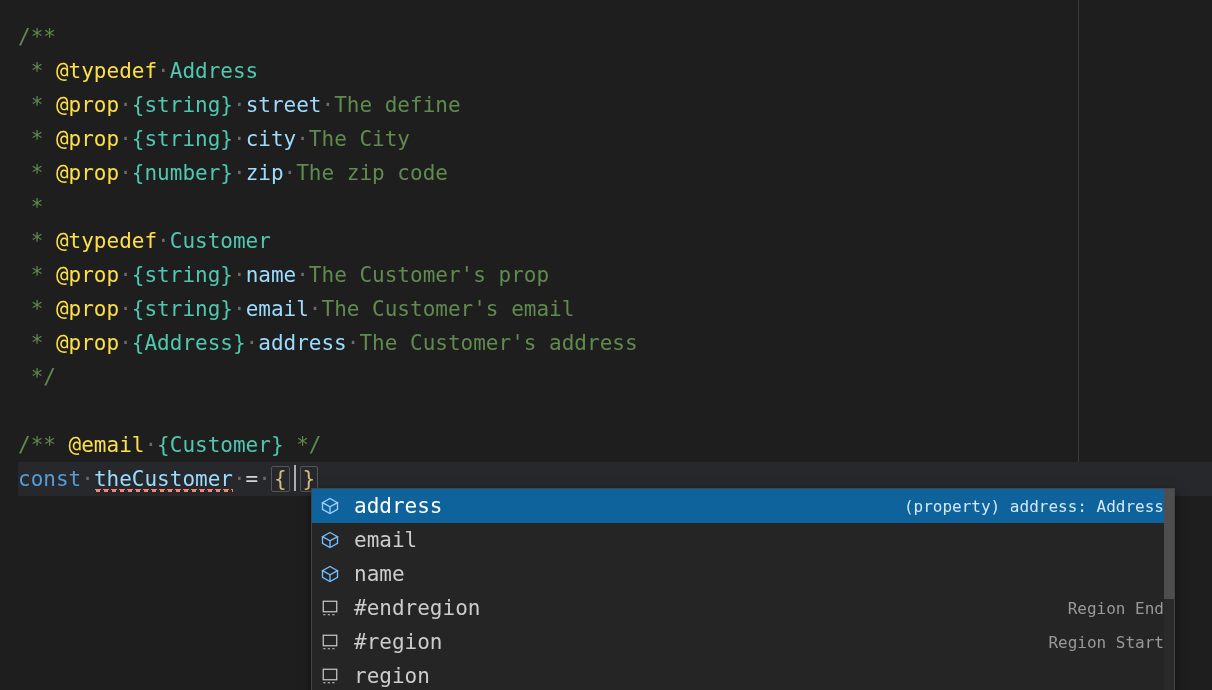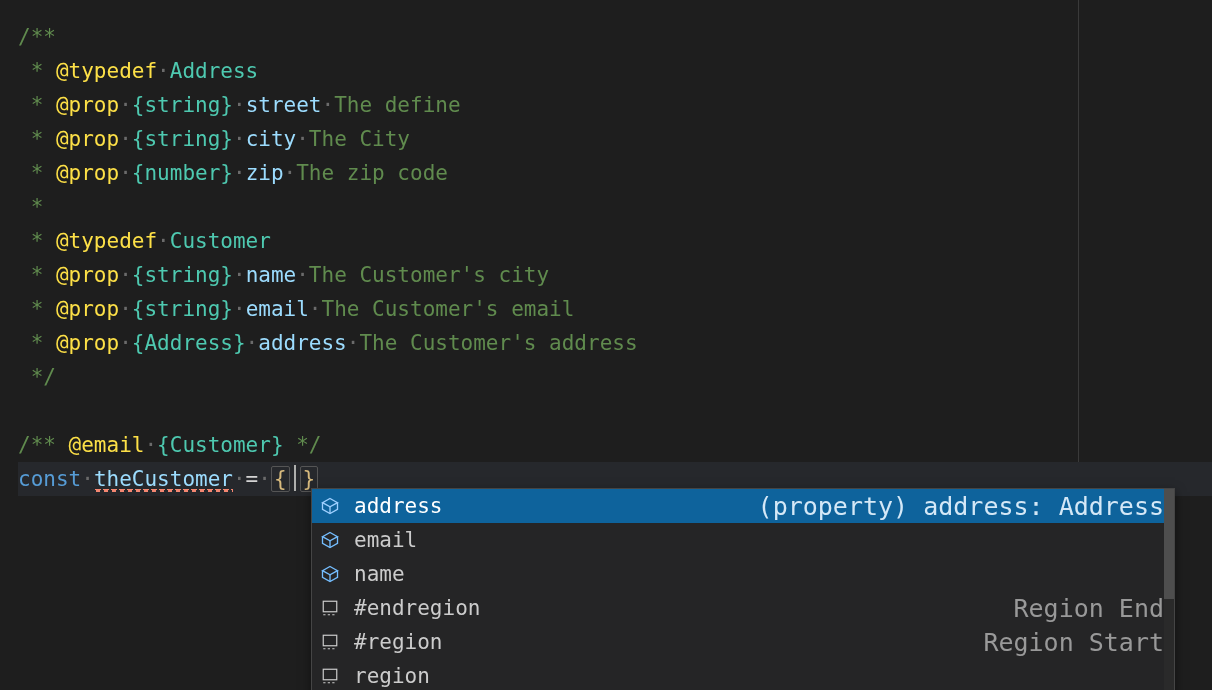--- a/index.html
+++ b/index.html
@@ -89,21 +89,21 @@
     width: 24px;
     height: 24px;
     margin-right: 12px;
     flex-shrink: 0;
     display: inline-flex;
     align-items: center;
     justify-content: center;
   }
   .slabel { flex: 0 0 auto; color: #ccc; }
   .srow.selected .slabel { color: #fff; }
-  .sdetail { margin-left: auto; color: #999; font-size: 25px; white-space: pre; }
+  .sdetail { margin-left: auto; color: #999; font-size: 16px; white-space: pre; }
   .srow.selected .sdetail { color: #d4e8f7; }
 
   .scrollbar {
     position: absolute;
     right: 0; top: 0; bottom: 0;
     width: 10px;
     background: #2a2a2a;
   }
   .scrollbar-thumb {
     position: absolute;
@@ -126,21 +126,21 @@
   <div class="line"><span class="comment"> * </span><span class="tag">@prop</span><span class="dot">·</span><span class="type">{string}</span><span class="dot">·</span><span class="ident">street</span><span class="dot">·</span><span class="comment">The define</span></div>
 
   <div class="line"><span class="comment"> * </span><span class="tag">@prop</span><span class="dot">·</span><span class="type">{string}</span><span class="dot">·</span><span class="ident">city</span><span class="dot">·</span><span class="comment">The City</span></div>
 
   <div class="line"><span class="comment"> * </span><span class="tag">@prop</span><span class="dot">·</span><span class="type">{number}</span><span class="dot">·</span><span class="ident">zip</span><span class="dot">·</span><span class="comment">The zip code</span></div>
 
   <div class="line"><span class="comment"> *</span></div>
 
   <div class="line"><span class="comment"> * </span><span class="tag">@typedef</span><span class="dot">·</span><span class="type">Customer</span></div>
 
-  <div class="line"><span class="comment"> * </span><span class="tag">@prop</span><span class="dot">·</span><span class="type">{string}</span><span class="dot">·</span><span class="ident">name</span><span class="dot">·</span><span class="comment">The Customer's city</span></div>
+  <div class="line"><span class="comment"> * </span><span class="tag">@prop</span><span class="dot">·</span><span class="type">{string}</span><span class="dot">·</span><span class="ident">name</span><span class="dot">·</span><span class="comment">The Customer's prop</span></div>
 
   <div class="line"><span class="comment"> * </span><span class="tag">@prop</span><span class="dot">·</span><span class="type">{string}</span><span class="dot">·</span><span class="ident">email</span><span class="dot">·</span><span class="comment">The Customer's email</span></div>
 
   <div class="line"><span class="comment"> * </span><span class="tag">@prop</span><span class="dot">·</span><span class="type">{Address}</span><span class="dot">·</span><span class="ident">address</span><span class="dot">·</span><span class="comment">The Customer's address</span></div>
 
   <div class="line"><span class="comment"> */</span></div>
 
   <div class="line"><span></span></div>
 
   <div class="line"><span class="comment">/** </span><span class="tag">@email</span><span class="dot">·</span><span class="type">{Customer}</span><span class="comment"> */</span></div>

